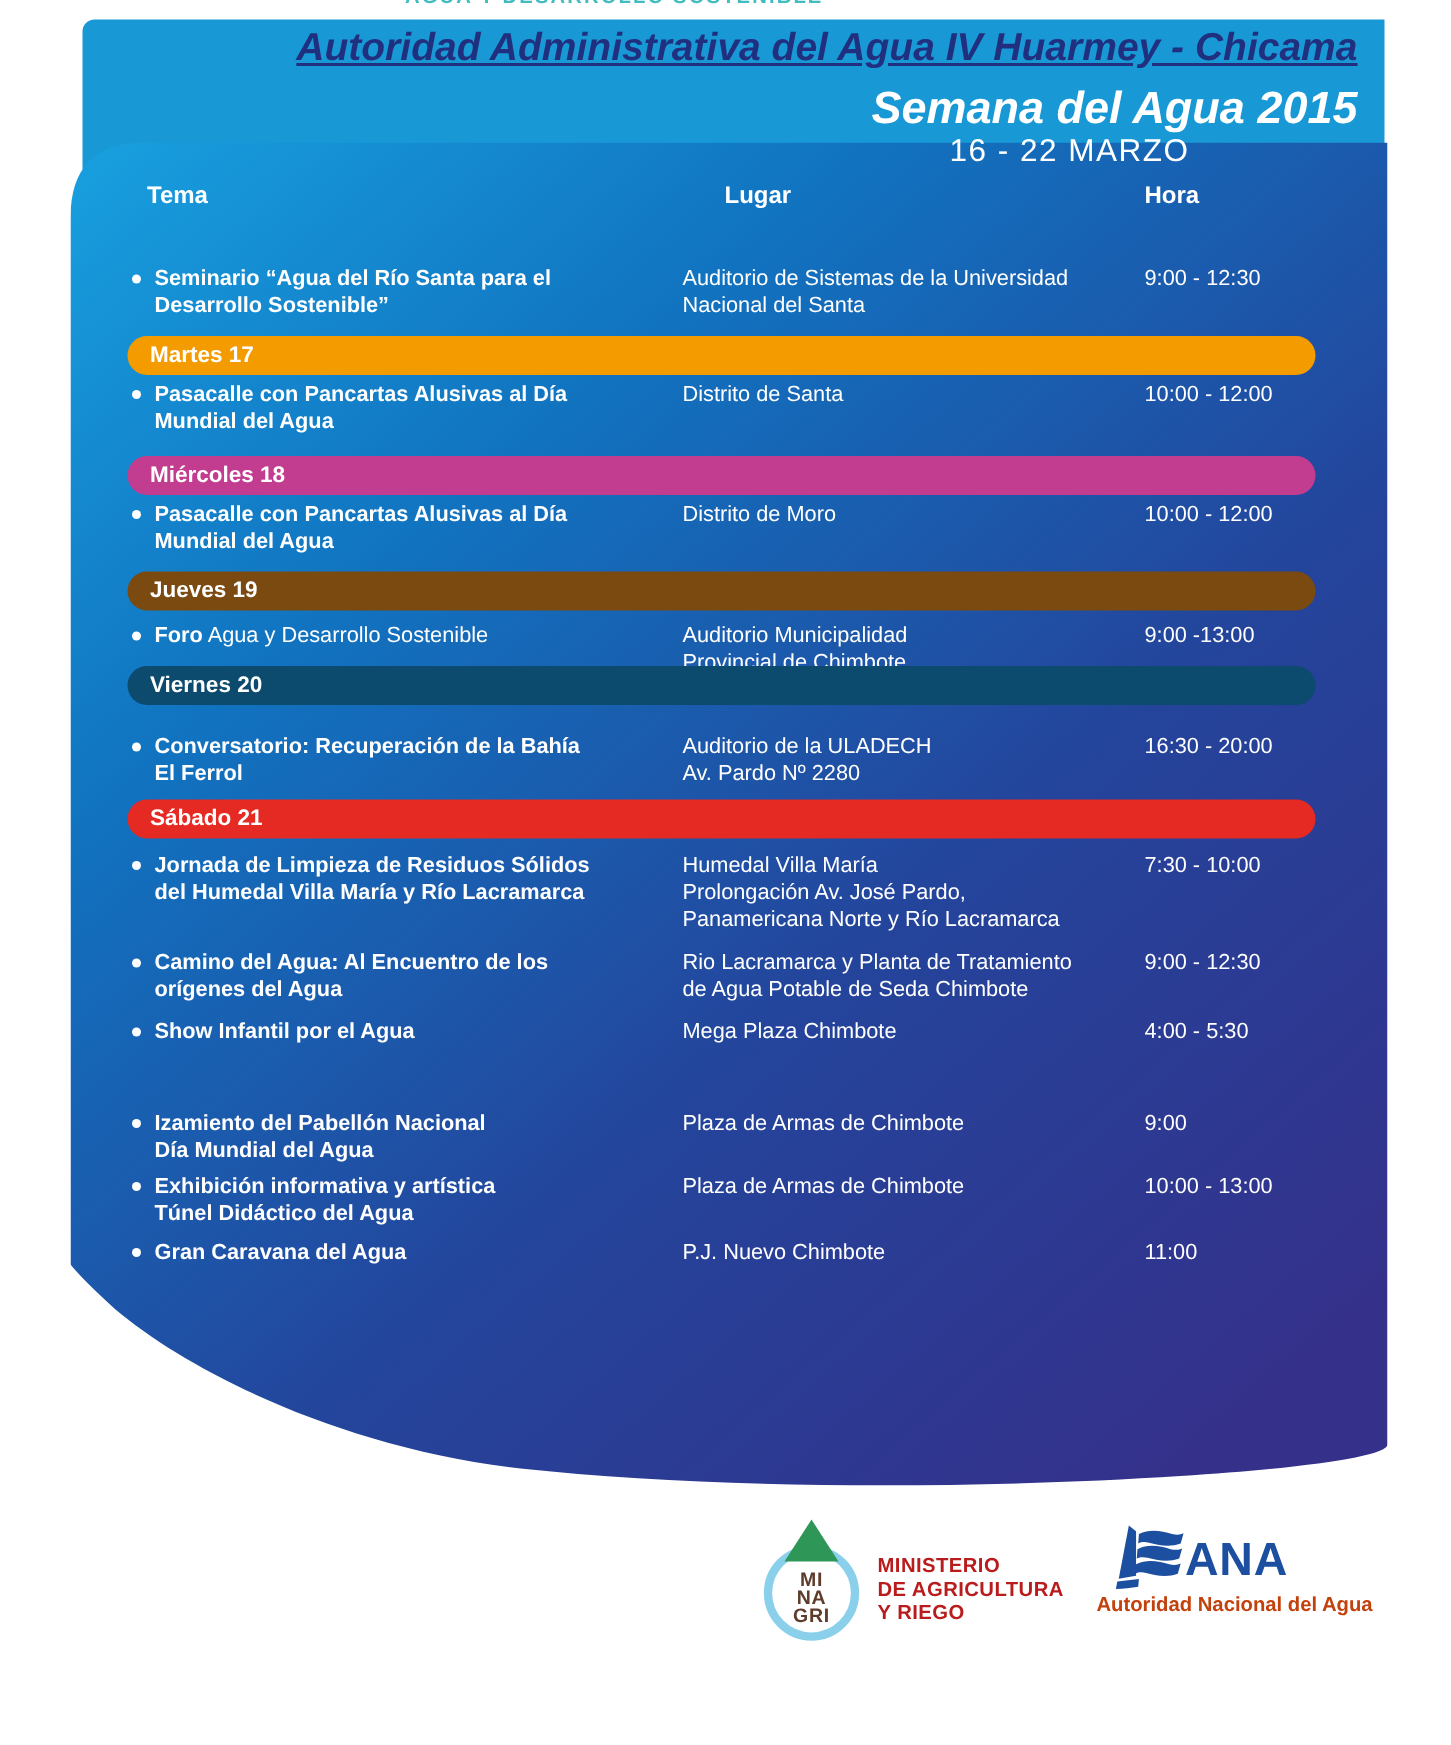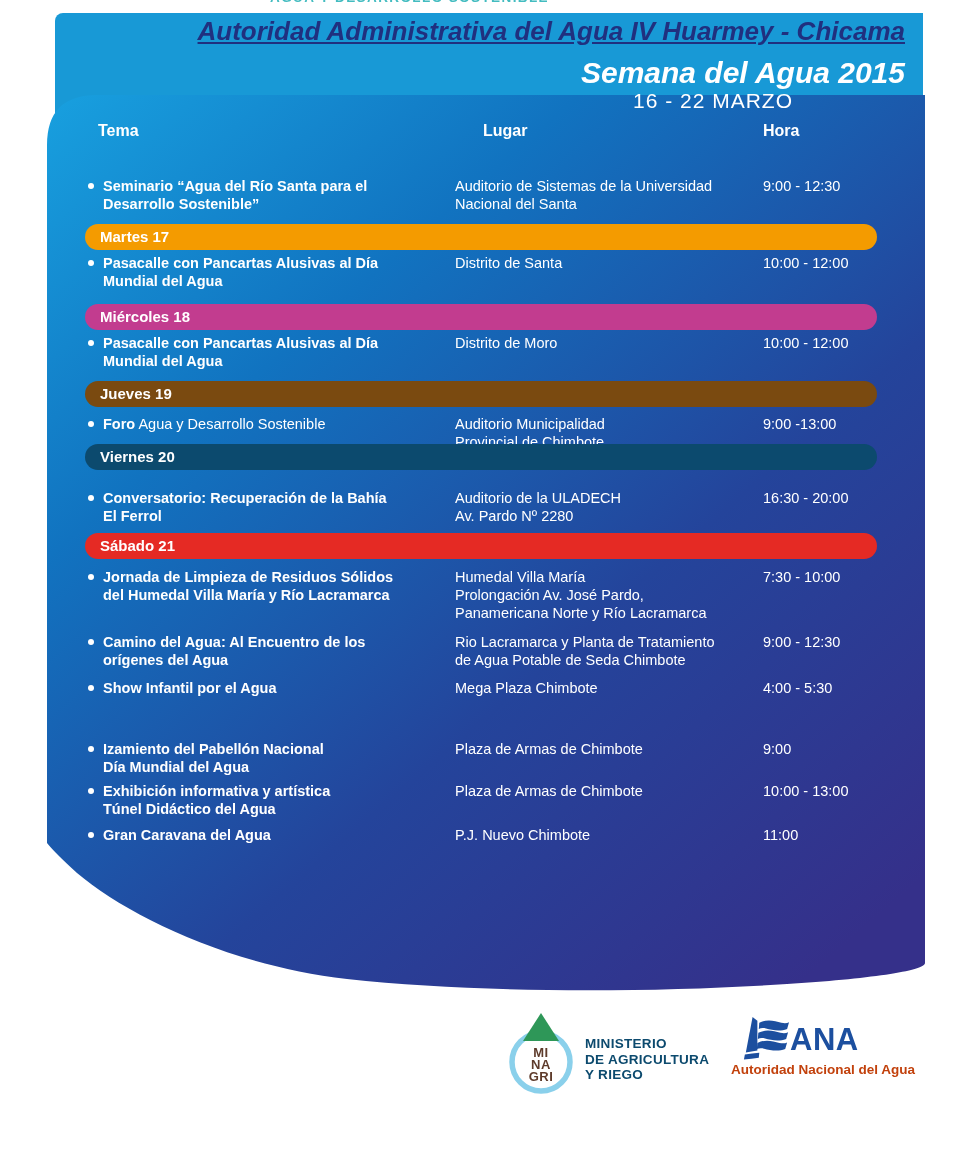--- a/index.html
+++ b/index.html
@@ -36,21 +36,21 @@
   .bullet{position:absolute;left:3px;top:6px;width:6px;height:6px;border-radius:50%;background:#fff;}
   .tema{position:absolute;left:18px;width:345px;font-weight:700;white-space:pre-line;}
   .tema .rest{font-weight:400;}
   .lugar{position:absolute;left:370px;width:295px;font-weight:400;white-space:pre-line;}
   .hora{position:absolute;left:678px;width:120px;font-weight:400;}
   
   .minagri-logo{position:absolute;left:505px;top:1010px;width:72px;height:86px;}
   .minagri-logo text{font-family:"Liberation Sans","DejaVu Sans",sans-serif;font-weight:700;font-size:13px;fill:#5E3B2B;letter-spacing:0.5px;}
   .minagri-label{
     position:absolute;left:585px;top:1036px;font-size:13.5px;font-weight:700;
-    color:#0c4a6e;line-height:15.5px;white-space:pre-line;letter-spacing:0.3px;
+    color:#b91c1c;line-height:15.5px;white-space:pre-line;letter-spacing:0.3px;
   }
   .ana-icon{position:absolute;left:742px;top:1016px;width:48px;height:48px;}
   .ana-acronym{position:absolute;left:790px;top:1022px;font-size:31px;font-weight:800;color:#1C4F9F;letter-spacing:0.5px;}
   .ana-label{position:absolute;left:731px;top:1062px;font-size:13.5px;font-weight:700;color:#c2410c;}
 </style>
 </head>
 <body>
 
 <div class="page">
 

